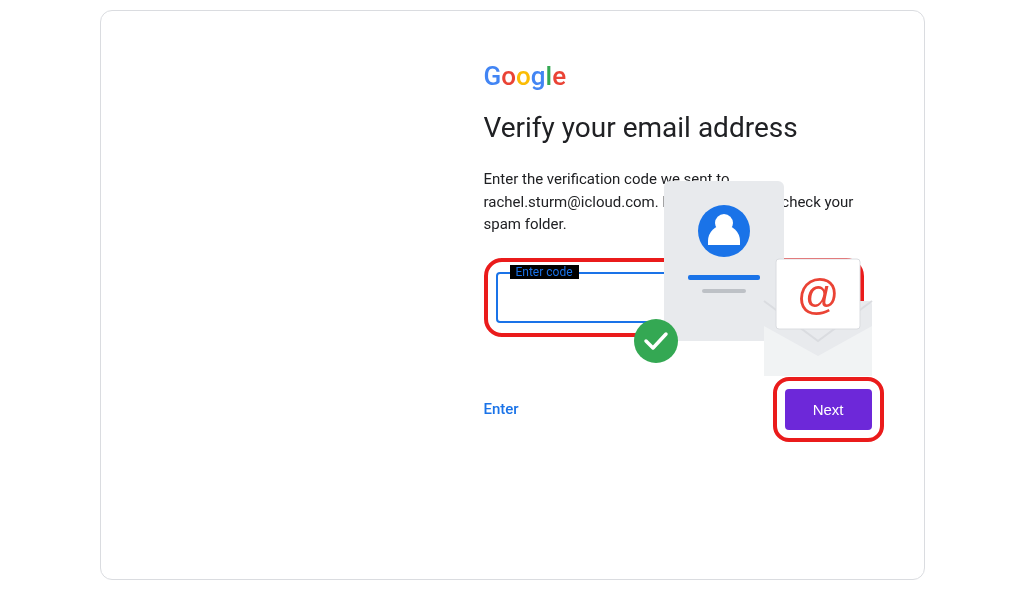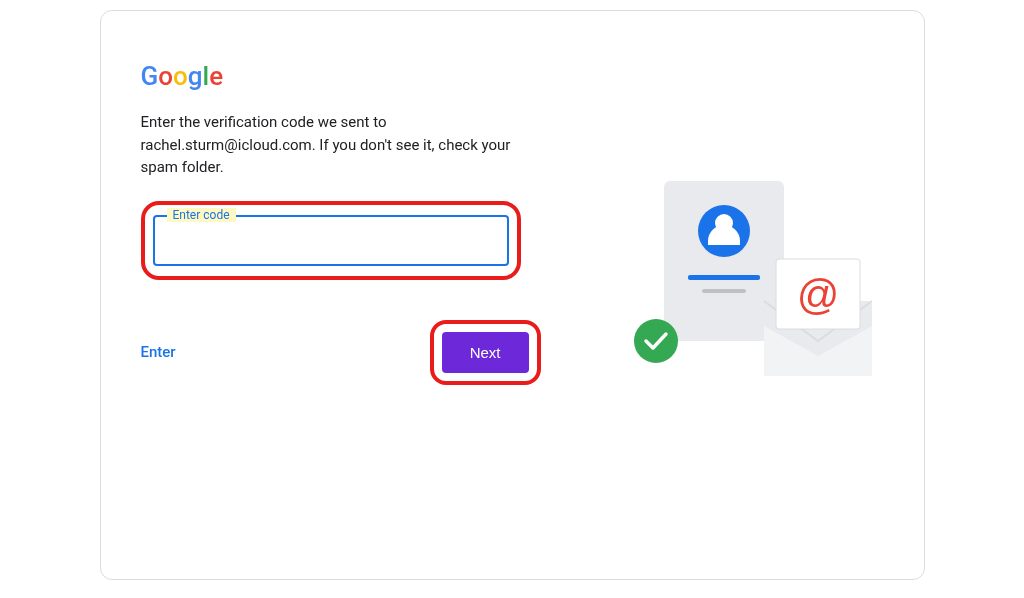--- a/index.html
+++ b/index.html
@@ -14,20 +14,21 @@
     }
     .card {
       border: 1px solid #dadce0;
       border-radius: 12px;
       width: 825px;
       height: 570px;
       margin: 0 auto;
       padding: 50px 40px 40px 40px;
       position: relative;
       display: flex;
+      justify-content: flex-end;
     }
     .left-section {
       width: 400px;
       padding-right: 20px;
     }
     .logo {
       font-size: 26px;
       font-weight: 500;
       margin-bottom: 20px;
     }
@@ -61,21 +62,21 @@
       position: relative;
       border: 2px solid #1a73e8;
       border-radius: 4px;
       padding: 14px 16px;
       background: #fff;
     }
     .floating-label {
       position: absolute;
       top: -9px;
       left: 12px;
-      background: #fef9c3;
+      background: #000000;
       padding: 0 6px;
       font-size: 12px;
       color: #1a73e8;
     }
     .code-input {
       border: none;
       outline: none;
       font-size: 16px;
       width: 100%;
       color: #202124;
@@ -116,20 +117,21 @@
     }
   </style>
 </head>
 <body>
 
 <div class="card">
   <div class="left-section">
     <div class="logo">
       <span class="g1">G</span><span class="o1">o</span><span class="o2">o</span><span class="g2">g</span><span class="l">l</span><span class="e">e</span>
     </div>
+    <h1 class="heading">Verify your email address</h1>
     <p class="description">Enter the verification code we sent to rachel.sturm@icloud.com. If you don't see it, check your spam folder.</p>
 
     <div class="input-wrapper">
       <div class="input-field-container">
         <span class="floating-label">Enter code</span>
         <input class="code-input" type="text" autofocus="" value="" style="">
       </div>
     </div>
 
     <div class="button-row">

